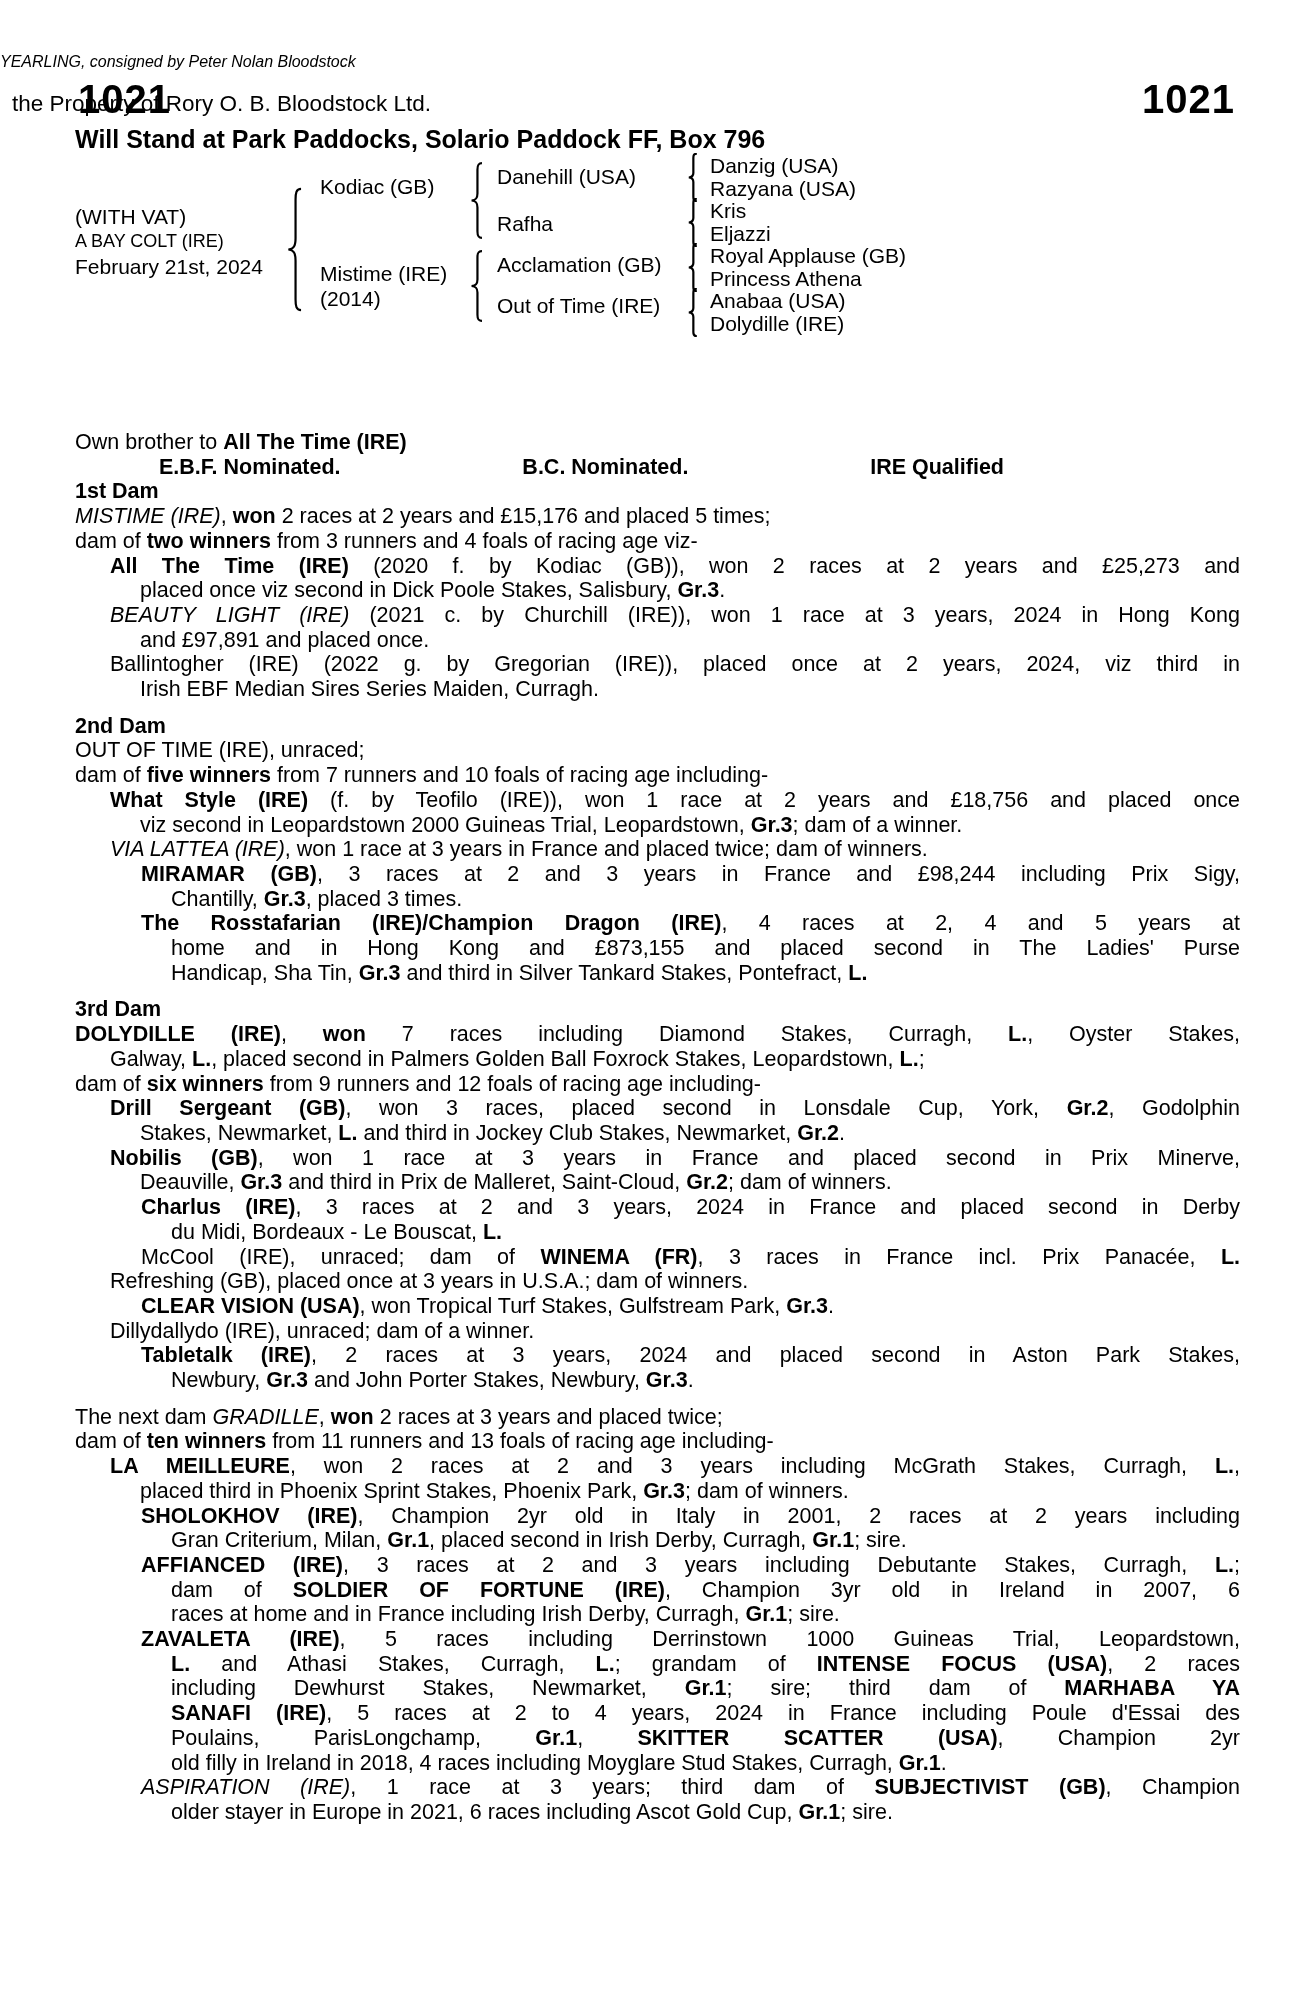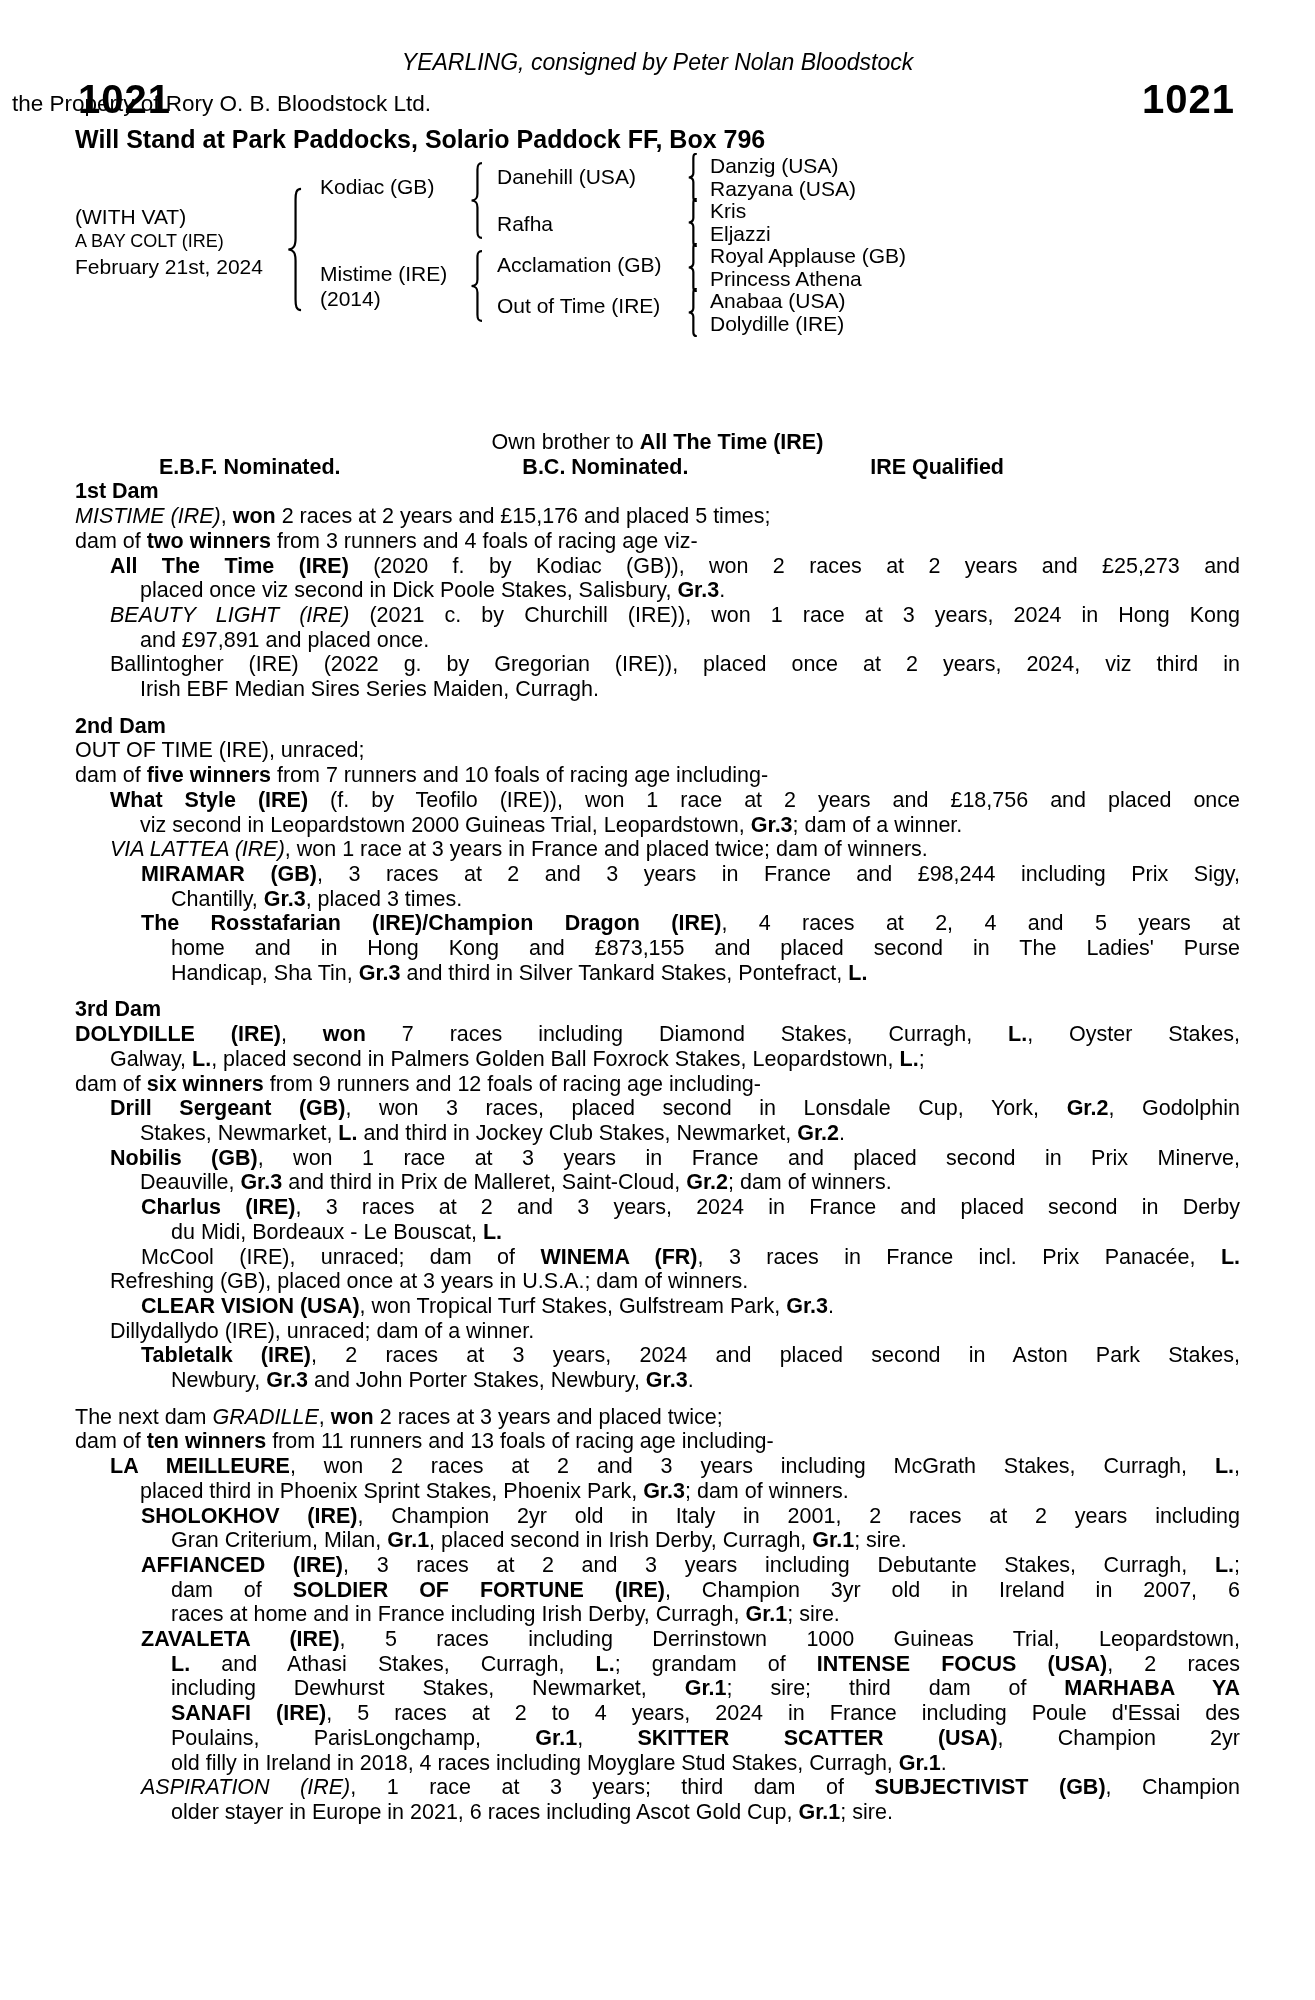--- a/index.html
+++ b/index.html
@@ -5,21 +5,21 @@
 <style>
   html,body{margin:0;padding:0;background:#e8e8e8;}
   .page{
     position:relative;width:1315px;height:2000px;margin:0 auto;background:#ffffff;
     font-family:"Liberation Sans","DejaVu Sans",sans-serif;color:#000;overflow:hidden;
   }
   .b{font-weight:700}
   .it{font-style:italic}
 
   
-  .hdr-consigned{position:absolute;top:50px;left:0;width:100%;text-align:center;font-style:italic;font-size:23px;line-height:24px}
+  .hdr-consigned{position:absolute;top:50px;left:0;width:100%;text-align:left;font-style:italic;font-size:16px;line-height:24px}
   .hdr-property{position:absolute;top:92px;left:12px;width:100%;text-align:left;font-size:22.5px;line-height:24px}
   .lot{position:absolute;top:79px;font-size:40px;line-height:40px;font-weight:700;letter-spacing:1px}
   .lot-left{left:78px}
   .lot-right{right:80px}
   .stand{position:absolute;left:75px;top:127px;font-size:25px;font-weight:700;line-height:25px}
 
   
   .pedigree{position:absolute;left:0;top:150px;width:1315px;height:196px;font-size:21px;line-height:22.5px}
   .ped-item{position:absolute;white-space:nowrap}
   .ped-animal{position:absolute;left:75px;top:54px;line-height:25px}
@@ -34,21 +34,21 @@
   .brace-main{left:284px;top:37px;width:22px;height:125px}
   .brace-s1{left:468px;top:12px;width:18px;height:77px}
   .brace-s2{left:468px;top:100px;width:18px;height:72px}
   .brace-g1{left:686px;top:3px;width:14px;height:49px}
   .brace-g2{left:686px;top:48px;width:14px;height:49px}
   .brace-g3{left:686px;top:93px;width:14px;height:49px}
   .brace-g4{left:686px;top:138px;width:14px;height:49px}
 
   
   .content{position:absolute;left:75px;top:430px;width:1165px;font-size:21.5px;line-height:24.7px}
-  .banner{text-align:center}
+  .banner{}
   .noms{display:flex;justify-content:space-between;margin-left:84px;width:845px;font-weight:700}
   .sections .section + .section{margin-top:12px}
   .sec-heading{font-weight:700}
   .line{width:100%;box-sizing:border-box;white-space:normal}
   .line.j{text-align:justify;text-align-last:justify}
   .f0{padding-left:0}
   .c0{padding-left:35px}
   .f1{padding-left:35px}
   .c1{padding-left:65px}
   .f2{padding-left:66px}

